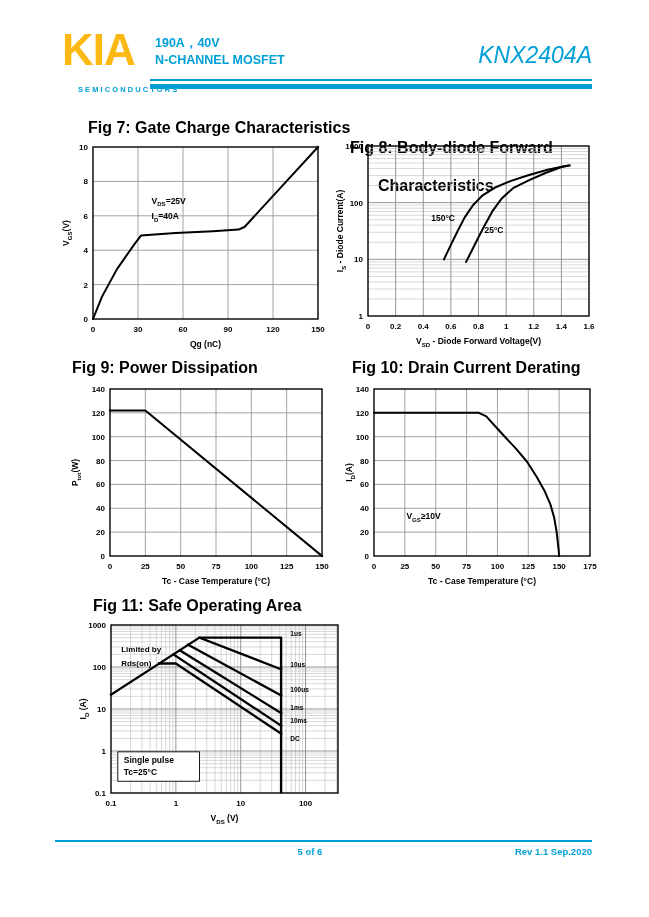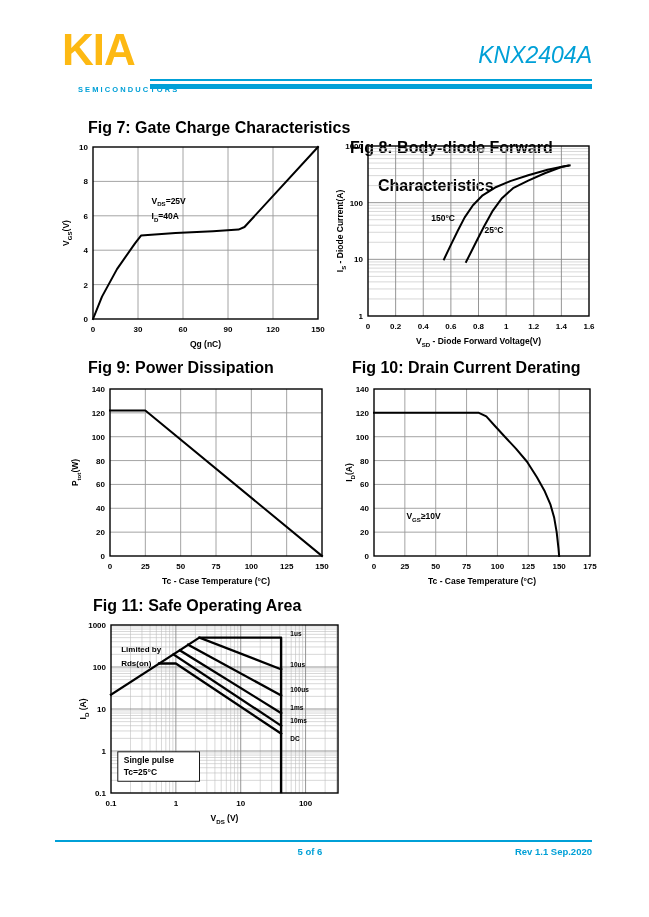--- a/index.html
+++ b/index.html
@@ -16,20 +16,24 @@
   svg{position:absolute;overflow:visible;}
   svg text{font-family:"Liberation Sans",sans-serif;font-weight:bold;fill:#000;}
 </style>
 </head>
 <body>
 
 <div class="page">
 
   <div class="abs logo" style="left: 62px; top: 28px; color: rgb(253, 185, 19);">KIA</div>
   <div class="abs logo-sub" style="left: 58px; top: 85px; color: rgb(0, 160, 215);">SEMICONDUCTORS</div>
+  <div class="abs ratings" style="left: 155px; top: 35px; color: rgb(0, 160, 215);">
+    <div>190A，40V</div>
+    <div>N-CHANNEL MOSFET</div>
+  </div>
   <div class="abs partnum" style="right: 57px; top: 44px; color: rgb(0, 160, 215);">KNX2404A</div>
   <div class="rule" style="left: 150px; top: 79px; width: 442px; height: 2px; background: rgb(0, 160, 215);"></div>
   <div class="rule" style="left: 150px; top: 84px; width: 442px; height: 5px; background: rgb(0, 160, 215);"></div>
 
   <div class="fig-title" style="left:88px;top:122px;">Fig 7: Gate Charge Characteristics</div>
   <svg id="fig7" style="left:60px;top:139px;" width="272" height="218">
       <line x1="78" x2="78" y1="8" y2="180" stroke="#9a9a9a" stroke-width="0.9"></line>
       <line x1="123" x2="123" y1="8" y2="180" stroke="#9a9a9a" stroke-width="0.9"></line>
       <line x1="168" x2="168" y1="8" y2="180" stroke="#9a9a9a" stroke-width="0.9"></line>
       <line x1="213" x2="213" y1="8" y2="180" stroke="#9a9a9a" stroke-width="0.9"></line>
@@ -110,21 +114,21 @@
       <text x="28" y="179" text-anchor="end" font-size="8">1</text>
       <text x="28" y="122.33333333333334" text-anchor="end" font-size="8">10</text>
       <text x="28" y="65.66666666666667" text-anchor="end" font-size="8">100</text>
       <text x="28" y="9" text-anchor="end" font-size="8">1000</text>
       <text x="143.5" y="204" text-anchor="middle" font-size="8.5"><tspan>V</tspan><tspan dy="2.5" font-size="72%">SD</tspan><tspan dy="-2.5"> - Diode Forward Voltage(V)</tspan></text>
       <text x="8" y="91" text-anchor="middle" font-size="8.5" transform="rotate(-90 8 91)"><tspan>I</tspan><tspan dy="2.5" font-size="72%">S</tspan><tspan dy="-2.5"> - Diode Current(A)</tspan></text>
       <text x="108.14" y="80.8" text-anchor="middle" font-size="8.5"><tspan>150°C</tspan></text>
       <text x="158.96999999999997" y="92.7" text-anchor="middle" font-size="8.5"><tspan>25°C</tspan></text>
     </svg>
 
-  <div class="fig-title" style="left:88px;top:362px;">Fig 9: Power Dissipation</div>
+  <div class="fig-title" style="left:72px;top:362px;">Fig 9: Power Dissipation</div>
   <svg id="fig9" style="left:62px;top:382px;" width="282" height="218">
       <line x1="83.33333333333333" x2="83.33333333333333" y1="7" y2="174" stroke="#9a9a9a" stroke-width="0.9"></line>
       <line x1="118.66666666666666" x2="118.66666666666666" y1="7" y2="174" stroke="#9a9a9a" stroke-width="0.9"></line>
       <line x1="154" x2="154" y1="7" y2="174" stroke="#9a9a9a" stroke-width="0.9"></line>
       <line x1="189.33333333333331" x2="189.33333333333331" y1="7" y2="174" stroke="#9a9a9a" stroke-width="0.9"></line>
       <line x1="224.66666666666669" x2="224.66666666666669" y1="7" y2="174" stroke="#9a9a9a" stroke-width="0.9"></line>
       <line y1="150.14285714285714" y2="150.14285714285714" x1="48" x2="260" stroke="#9a9a9a" stroke-width="0.9"></line>
       <line y1="126.28571428571429" y2="126.28571428571429" x1="48" x2="260" stroke="#9a9a9a" stroke-width="0.9"></line>
       <line y1="102.42857142857143" y2="102.42857142857143" x1="48" x2="260" stroke="#9a9a9a" stroke-width="0.9"></line>
       <line y1="78.57142857142858" y2="78.57142857142858" x1="48" x2="260" stroke="#9a9a9a" stroke-width="0.9"></line>

